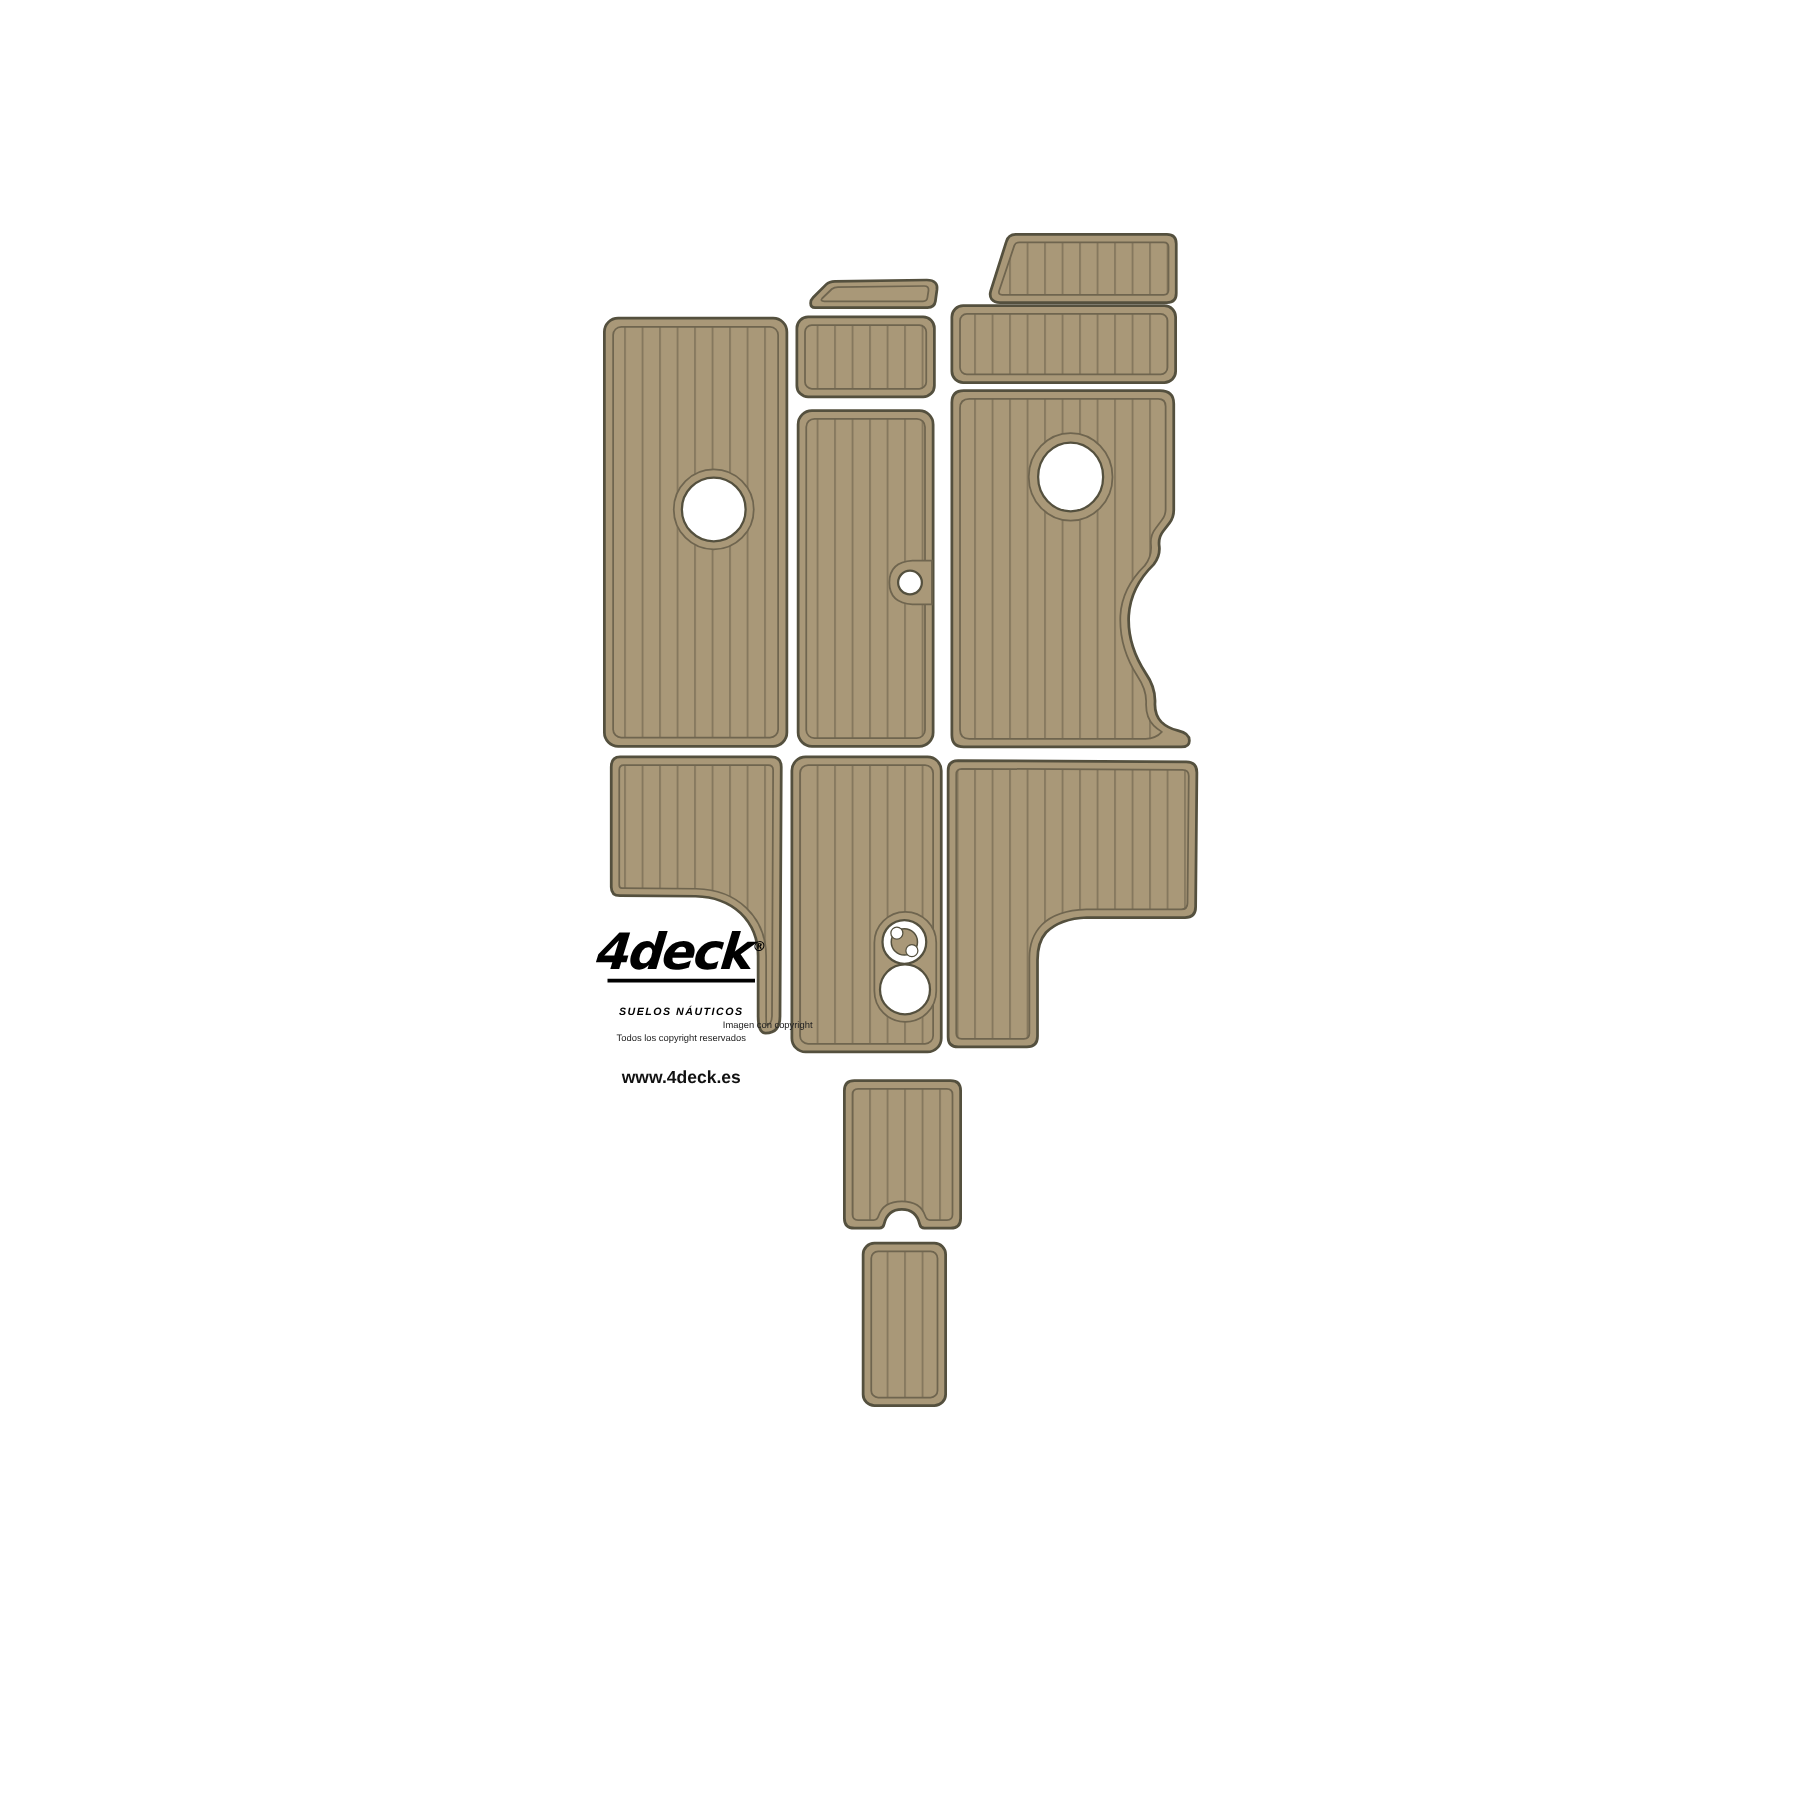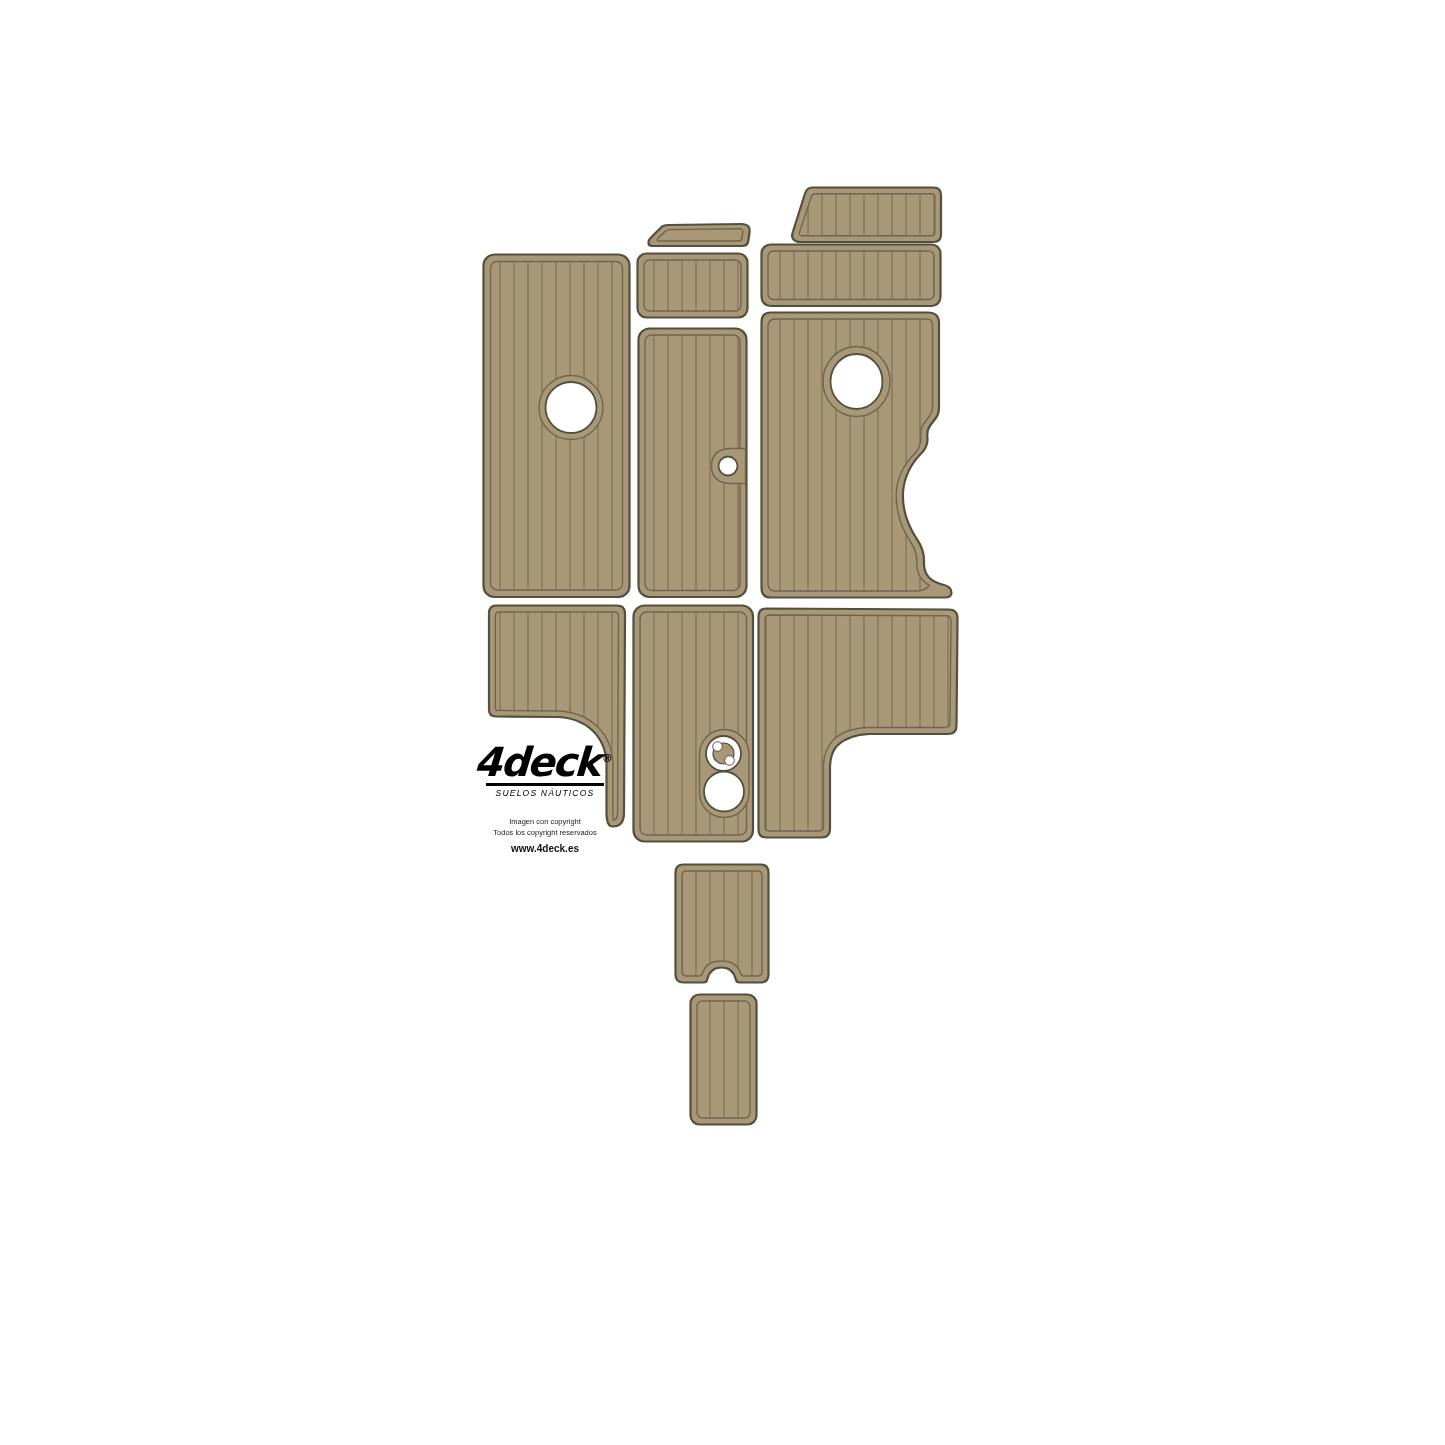--- a/index.html
+++ b/index.html
@@ -27,26 +27,26 @@
   }
   .wordmark{
     font-family:"DejaVu Sans", sans-serif;
     font-style:italic;font-weight:bold;
     font-size:40px;line-height:1;letter-spacing:-2px;
     transform:skewX(-6deg);
   }
   .wordmark sup{font-size:11px;letter-spacing:0;font-style:normal;}
   .logo-bar{width:118px;height:2.5px;background:#000;margin:0 auto;margin-top:1px;}
   .tagline{
-    font-size:8.5px;font-weight:normal;font-style:italic;
-    letter-spacing:1.2px;margin-top:2px;white-space:nowrap;
+    font-size:8.5px;font-weight:bold;font-style:italic;
+    letter-spacing:1.2px;margin-top:18px;white-space:nowrap;
   }
   .copy{font-size:7.5px;line-height:1.5;color:#222;}
-  .copy.first{margin-top:18px;}
-  .site{font-size:10px;font-weight:bold;color:#111;margin-top:5px;}
+  .copy.first{margin-top:0;text-align:right;}
+  .site{font-size:14px;font-weight:bold;color:#111;margin-top:17px;}
 </style>
 </head>
 <body>
 
 <div class="canvas">
 
   <svg width="1445" height="1445" viewBox="0 0 1445 1445">
     <defs>
       <pattern id="planks" width="14" height="14" patternUnits="userSpaceOnUse">
         <rect class="pat-bg" x="0" y="0" width="14" height="14"></rect>

